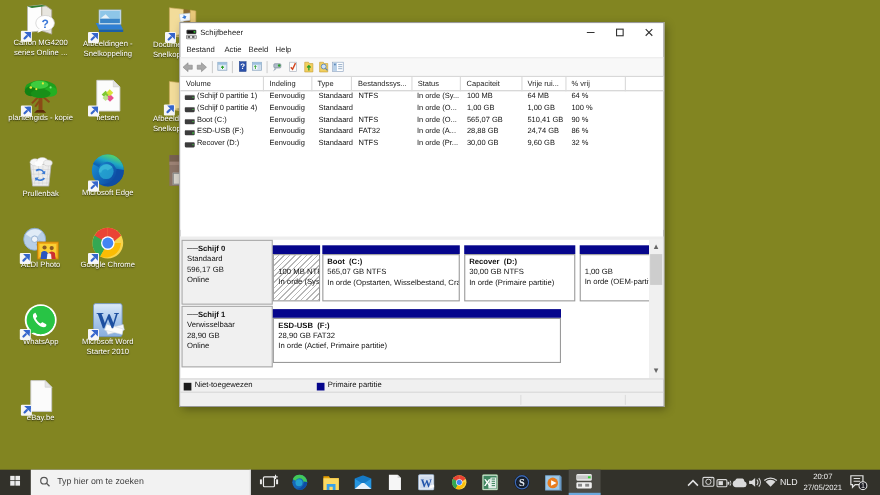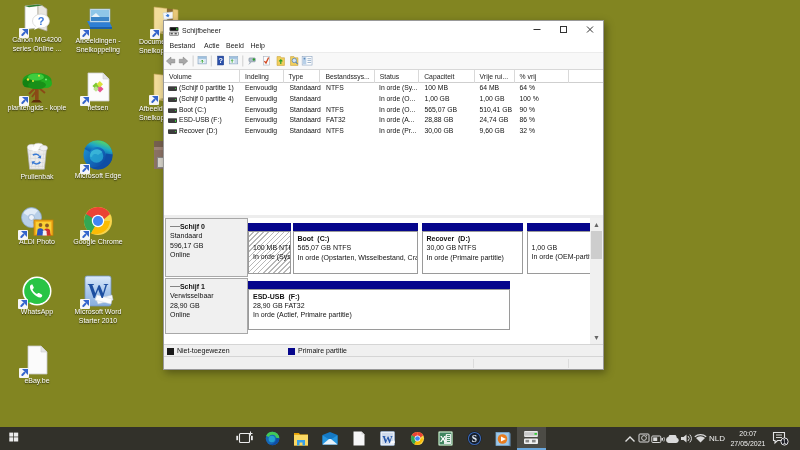--- a/index.html
+++ b/index.html
@@ -464,20 +464,27 @@
 
   <div id="taskbar">
     <svg width="27" height="23" viewBox="0 0 27 23" style="position:absolute;left:0;top:0">
       <g fill="#ececec">
           <rect x="9.3" y="5.6" width="4" height="4"></rect>
           <rect x="14" y="5.6" width="4.2" height="4"></rect>
           <rect x="9.3" y="10.3" width="4" height="4.2"></rect>
           <rect x="14" y="10.3" width="4.2" height="4.2"></rect>
         </g>
     </svg>
+    <div style="position:absolute;left:28px;top:0;width:200px;height:23px;background:#f2f2f2;border-right:1px solid #d8d8d8">
+      <svg width="10" height="10" viewBox="0 0 10 10" style="position:absolute;left:8px;top:6px">
+          <circle cx="4" cy="4" r="3" fill="none" stroke="#555" stroke-width="1.1"></circle>
+          <path d="M6.3 6.3 L9 9" stroke="#555" stroke-width="1.1"></path>
+        </svg>
+      <span style="position:absolute;left:24px;top:6px;font-size:8px;color:#3f3f3f">Typ hier om te zoeken</span>
+    </div>
 
     <svg width="20" height="23" viewBox="0 0 20 23" style="position:absolute;left:235px;top:0">
       <rect x="4.5" y="6.5" width="10" height="9" rx="1" fill="none" stroke="#ececec" stroke-width="1.1"></rect>
       <rect x="1.3" y="8.8" width="1.8" height="4.4" fill="#ececec"></rect>
         <rect x="16" y="8.8" width="1.8" height="4.4" fill="#ececec"></rect>
       <path d="M15.5 4.5 v4 M13.5 6.5 h4" stroke="#ececec" stroke-width="1"></path>
     </svg>
     <svg width="15" height="15" viewBox="0 0 32 32" style="position:absolute;left:265px;top:4px">
       <circle cx="16" cy="16" r="14.5" fill="#1668b8"></circle>
       <path d="M16 1.5 a14.5 14.5 0 0 1 14.5 14 l-7 1 a8.2 8.2 0 0 0 -8 -8.5 a8.6 8.6 0 0 0 -7.6 5 l-5.5 -3 a14.5 14.5 0 0 1 13.6 -8.5 z" fill="#42c858"></path>

